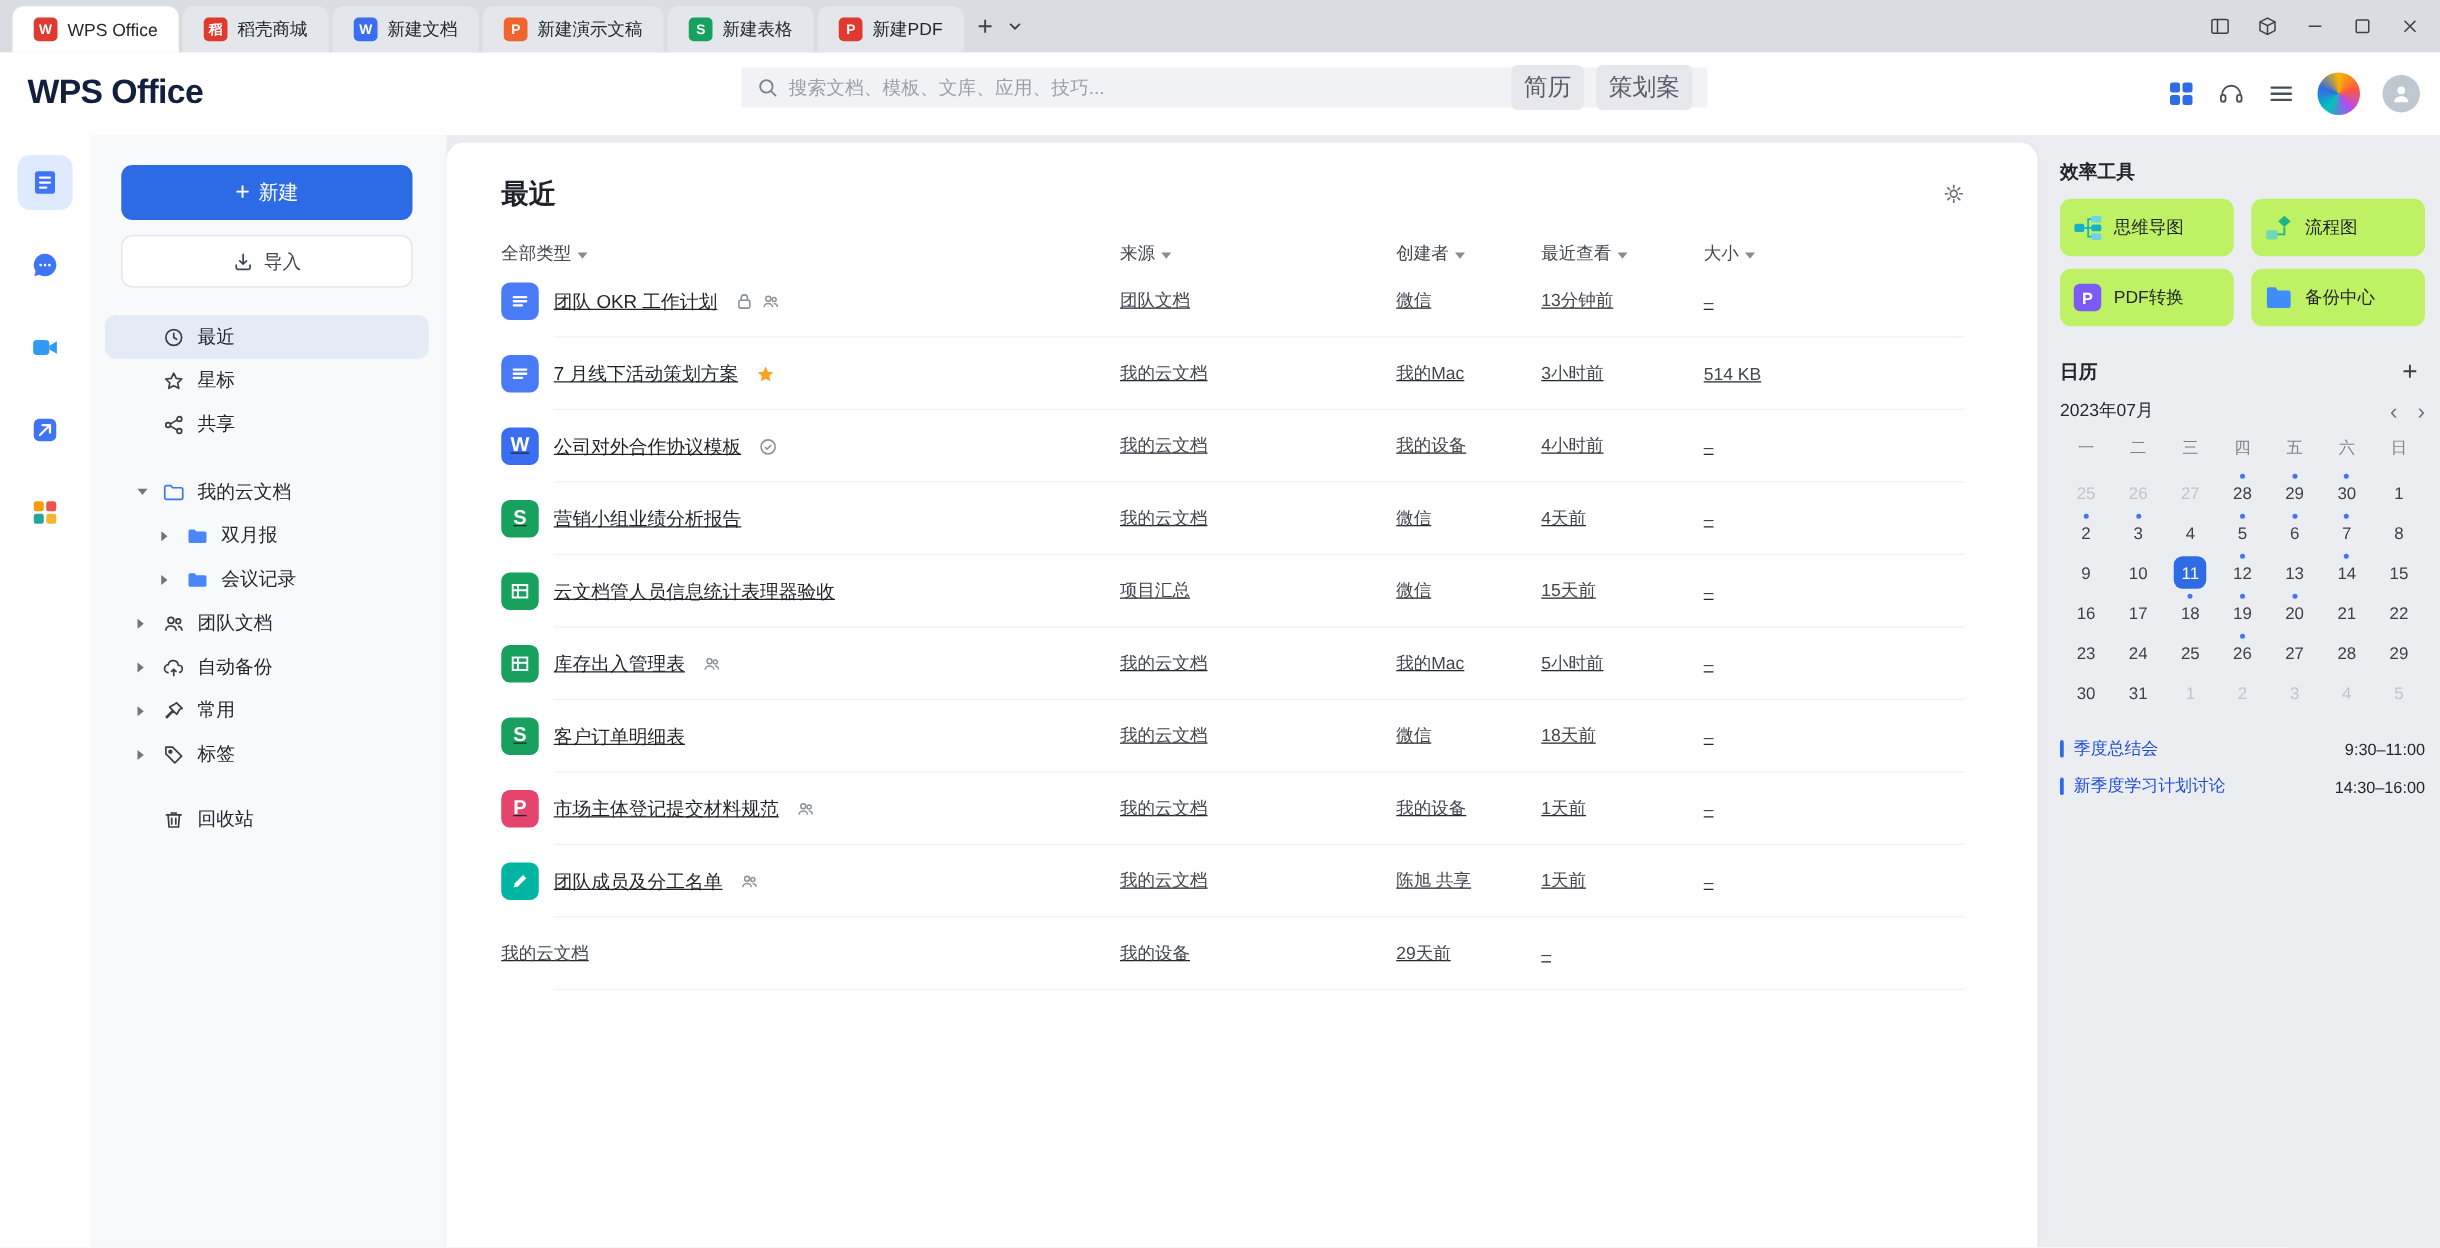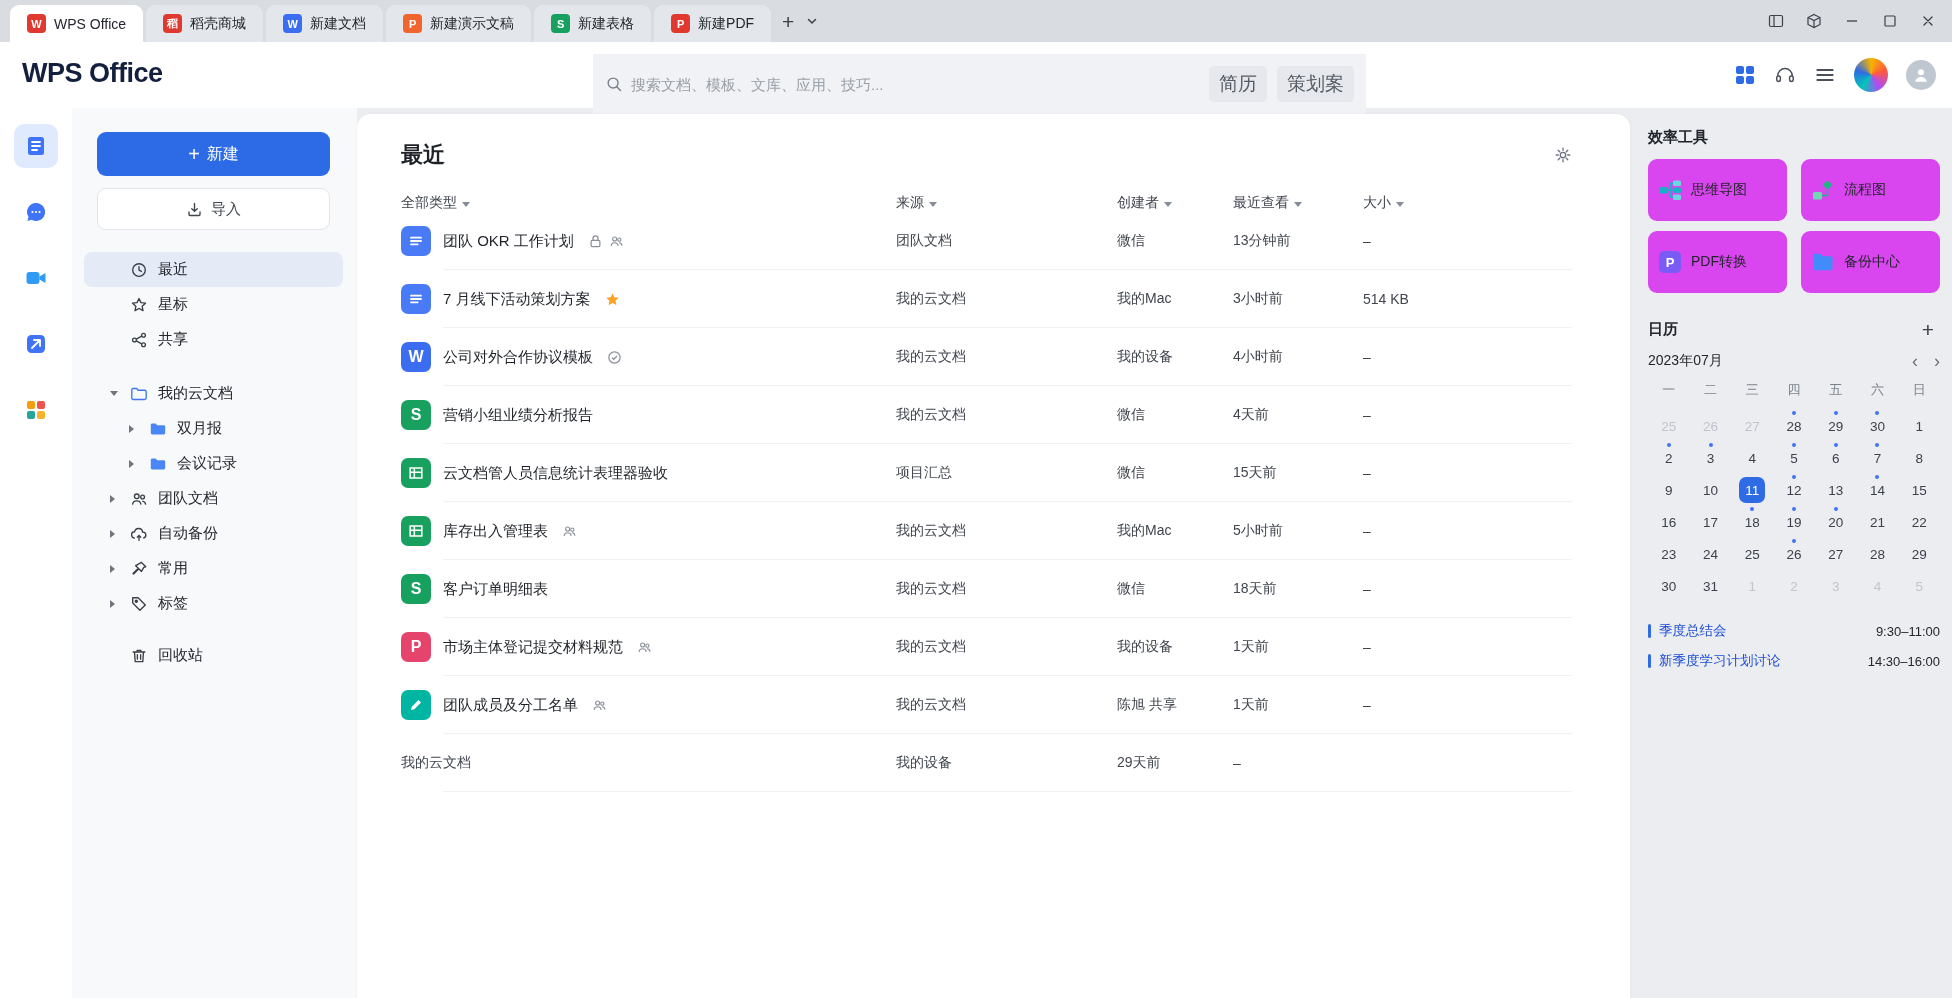--- a/index.html
+++ b/index.html
@@ -15,21 +15,21 @@
   .tabicon { width:19px; height:19px; border-radius:4px; color:#fff; font-size:11px; font-weight:700; display:flex; align-items:center; justify-content:center; flex:none; }
   .tab-extra { display:flex; align-items:center; height:42px; margin-left:8px; gap:12px; color:#3c4048; }
   .btn-addtab { font-size:21px; line-height:1; cursor:pointer; color:#3c4048; }
   .btn-tabmenu { cursor:pointer; }
   .win-controls { position:absolute; right:10px; top:0; height:42px; display:flex; align-items:center; gap:10px; }
   .winbtn { width:28px; height:28px; display:flex; align-items:center; justify-content:center; border-radius:6px; cursor:pointer; }
 
   
   .header { position:absolute; top:42px; left:0; right:0; height:66px; background:#fff; }
   .logo { position:absolute; left:22px; top:16px; font-size:27px; font-weight:800; color:#121f3d; letter-spacing:-0.5px; }
-  .search { position:absolute; left:593px; top:12px; width:773px; height:60px; background:#f1f2f5; border-radius:0; display:flex; align-items:center; padding:0 12px; }
+  .search { position:absolute; left:593px; top:12px; width:773px; height:32px; background:#f1f2f5; border-radius:0; display:flex; align-items:center; padding:0 12px; }
   .search input { border:none; background:transparent; outline:none; flex:1; font-size:15px; color:#333; margin-left:8px; font-family:inherit; }
   .search input::placeholder { color:#9aa0a8; }
   .chip { background:#e6e8ed; border-radius:5px; padding:5px 10px; font-size:19px; color:#575d66; margin-left:10px; flex:none; cursor:pointer; }
   .header-right { position:absolute; right:16px; top:0; height:66px; display:flex; align-items:center; gap:18px; }
   .hicon { cursor:pointer; }
   .vip-avatar { width:34px; height:34px; border-radius:50%; background:conic-gradient(#f7b500,#ff5a3c,#b14bf4,#00c6b8,#2f6be4,#f7b500); cursor:pointer; }
   .user-avatar { width:30px; height:30px; border-radius:50%; background:#bfc7d1; display:flex; align-items:center; justify-content:center; cursor:pointer; }
 
   
   .rail { position:absolute; top:108px; left:0; width:72px; bottom:0; background:#fff; display:flex; flex-direction:column; align-items:center; padding-top:16px; gap:22px; }
@@ -56,36 +56,36 @@
   
   .main-card { position:absolute; left:357px; top:114px; width:1273px; bottom:0; background:#fff; border-radius:14px 14px 0 0; box-shadow:0 1px 4px rgba(31,35,41,.05); padding:0 58px 0 44px; }
   .main-head { display:flex; align-items:center; justify-content:space-between; padding-top:26px; }
   .main-title { font-size:22px; font-weight:700; color:#1f2329; }
   .gear { cursor:pointer; }
   .grid-row { display:grid; grid-template-columns:495px 221px 116px 130px 1fr; align-items:center; }
   .filter-row { margin-top:24px; }
   .filter { font-size:14px; color:#40454e; display:flex; align-items:center; gap:5px; cursor:pointer; width:max-content; }
   .filter::after { content:''; border-left:4px solid transparent; border-right:4px solid transparent; border-top:5px solid #878d96; margin-top:2px; }
   .section-label { margin-top:26px; font-size:14px; color:#2a2f38; }
-  #file-list { margin-top:0; }
+  #file-list { margin-top:0;text-decoration:underline; }
   .file-row { height:58px; position:relative; cursor:pointer; }
   .file-row::after { content:''; position:absolute; left:42px; right:0; bottom:0; height:1px; background:#f0f2f4; }
   .name-cell { display:flex; align-items:center; gap:12px; min-width:0; }
   .ficon { width:30px; height:30px; border-radius:7px; display:flex; align-items:center; justify-content:center; color:#fff; font-weight:700; font-size:16px; flex:none; }
   .ficon svg { width:20px; height:20px; }
   .fname { font-size:15px; color:#1f2329; white-space:nowrap; }
   .fbadges { display:flex; align-items:center; gap:6px; margin-left:2px; }
   .badge svg { width:15px; height:15px; }
   .cell { font-size:14px; color:#40454e; }
 
   
   .rightpanel { position:absolute; left:1630px; right:0; top:108px; bottom:0; padding:20px 12px 0 18px; }
   .rp-title { font-size:15px; font-weight:700; color:#20242b; }
   .tools-grid { display:grid; grid-template-columns:1fr 1fr; gap:10px 14px; margin-top:12px; }
-  .tool { background:#d946ef; height:62px; border-radius:9px; display:flex; align-items:center; gap:9px; padding:0 10px; font-size:14px; color:#23262d; cursor:pointer; }
+  .tool { background:#bef264; height:46px; border-radius:9px; display:flex; align-items:center; gap:9px; padding:0 10px; font-size:14px; color:#23262d; cursor:pointer; }
   .ticon { width:24px; height:24px; display:flex; align-items:center; justify-content:center; flex:none; }
   .sqicon { width:22px; height:22px; border-radius:5px; color:#fff; font-weight:700; font-size:13px; display:flex; align-items:center; justify-content:center; }
   .cal-head { margin-top:26px; display:flex; align-items:center; justify-content:space-between; }
   .cal-add { font-size:21px; color:#3c4048; width:24px; text-align:center; cursor:pointer; line-height:1; }
   .cal-month-row { margin-top:12px; display:flex; align-items:center; justify-content:space-between; font-size:14px; color:#23262d; }
   .cal-nav { display:flex; gap:16px; color:#6b7079; font-size:18px; }
   .cal-nav span { cursor:pointer; line-height:1; }
   .cal-grid { display:grid; grid-template-columns:repeat(7,1fr); margin-top:8px; }
   .wd { height:24px; font-size:13px; color:#7c828c; display:flex; align-items:center; justify-content:center; }
   .cal-cell { height:32px; position:relative; display:flex; align-items:center; justify-content:center; font-size:13.5px; color:#3c414b; cursor:pointer; }

